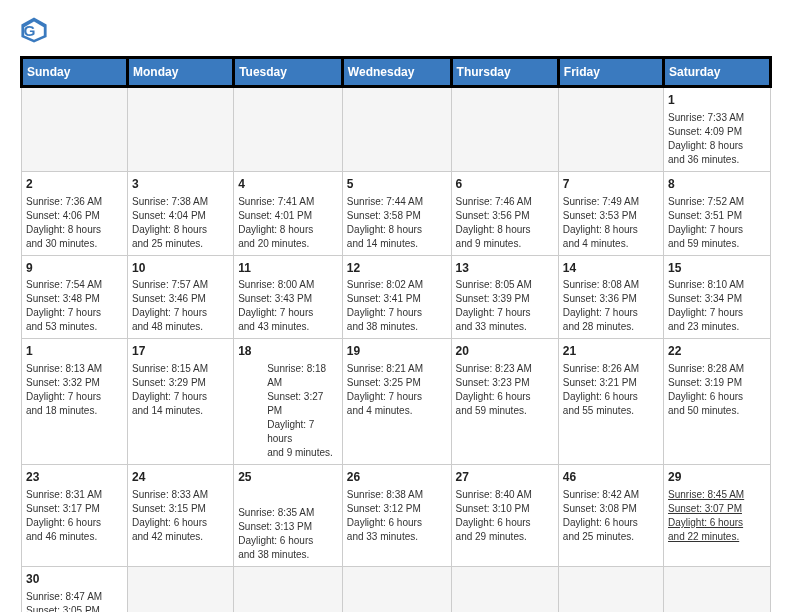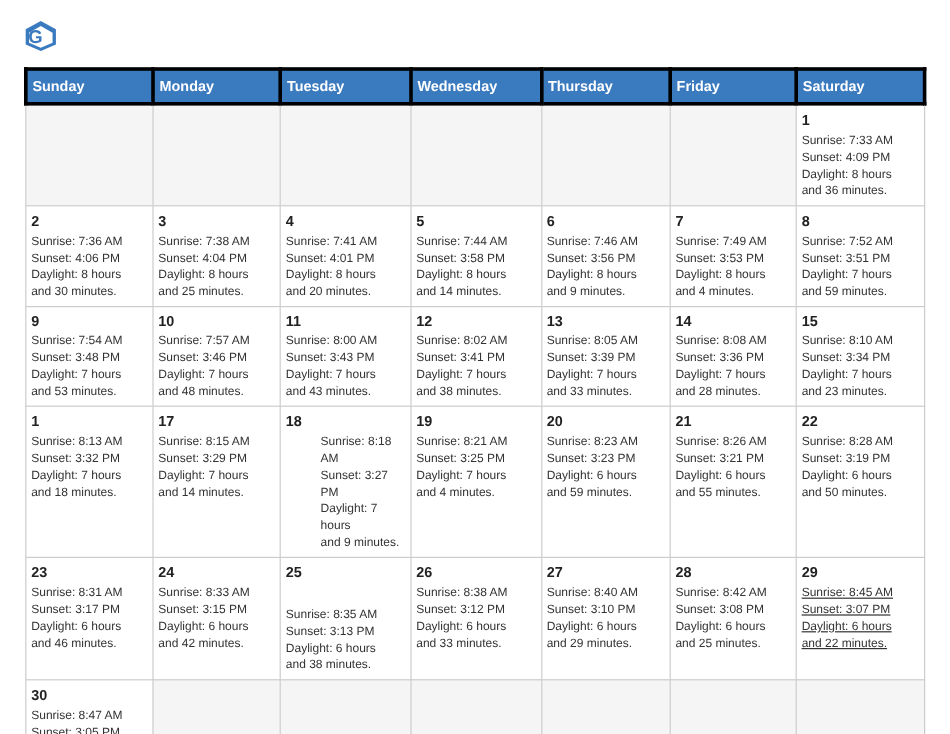--- a/index.html
+++ b/index.html
@@ -320,21 +320,21 @@
 and 33 minutes.</div>
           </td>
           <td>
             <span class="day-number">27</span>
             <div class="day-info" style="white-space: pre-line;">Sunrise: 8:40 AM
 Sunset: 3:10 PM
 Daylight: 6 hours
 and 29 minutes.</div>
           </td>
           <td>
-            <span class="day-number">28</span>
+            <span class="day-number">46</span>
             <div class="day-info" style="white-space: pre-line;">Sunrise: 8:42 AM
 Sunset: 3:08 PM
 Daylight: 6 hours
 and 25 minutes.</div>
           </td>
           <td>
             <span class="day-number">29</span>
             <div class="day-info" style="white-space: pre-line; text-decoration: underline;">Sunrise: 8:45 AM
 Sunset: 3:07 PM
 Daylight: 6 hours

